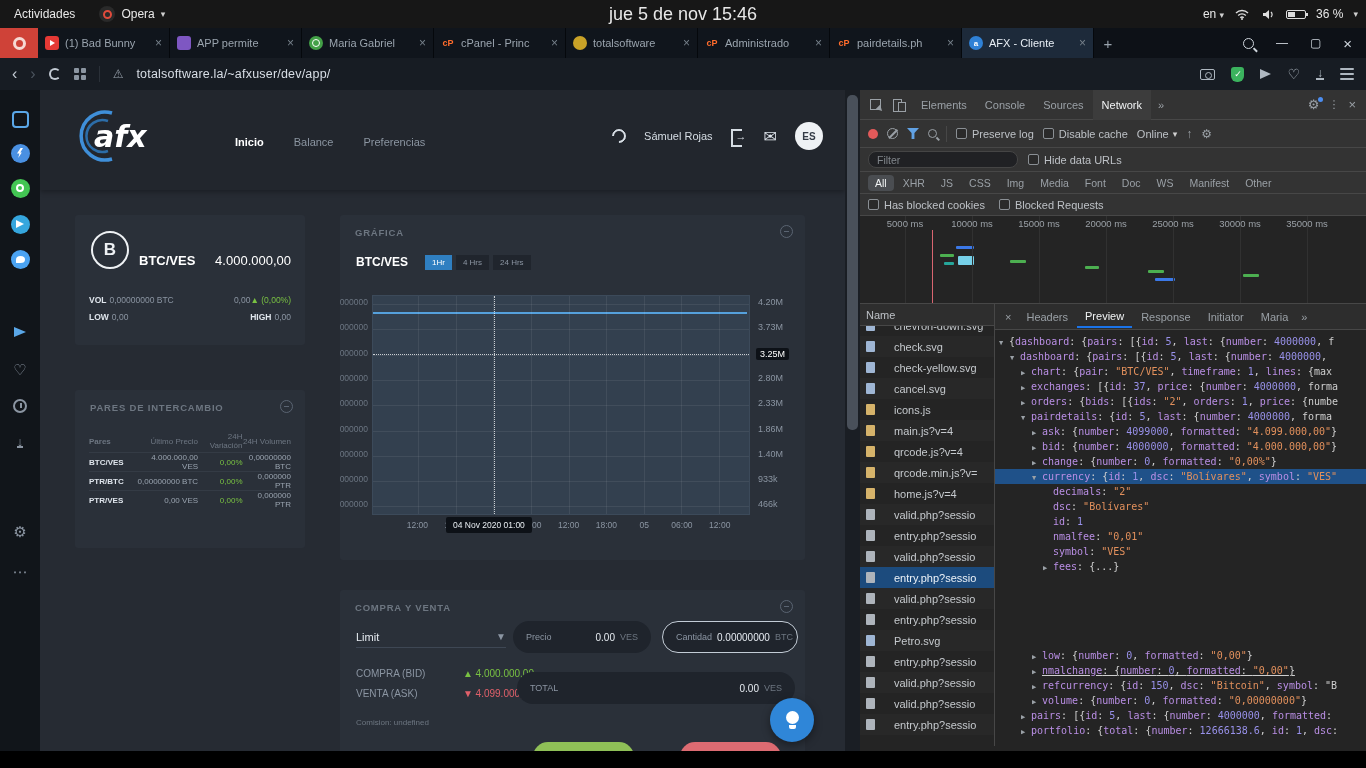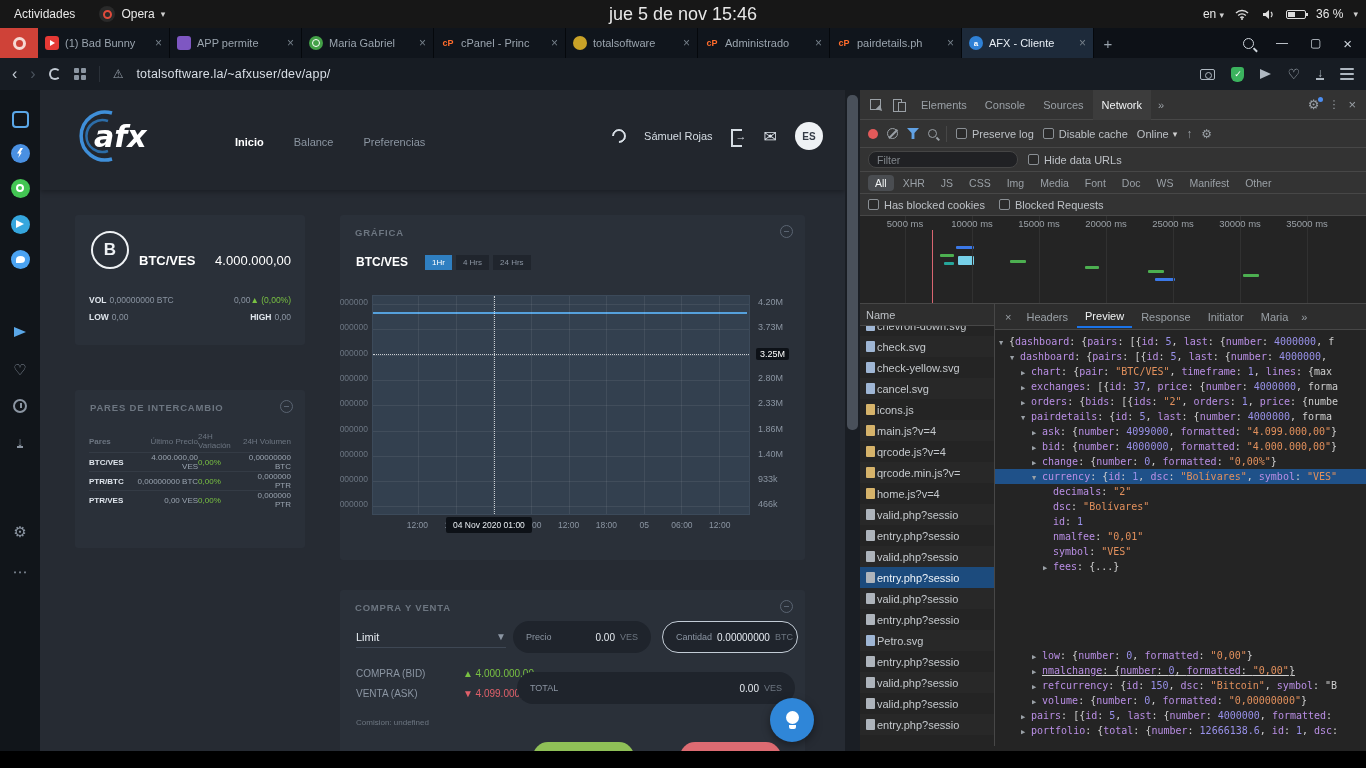--- a/index.html
+++ b/index.html
@@ -113,21 +113,21 @@
 
 
 #pairs-card{left:35px;top:300px;width:230px;height:158px}
 .ptable{position:absolute;left:14px;right:14px;top:40px;font-size:8px}
 .prow{display:flex;align-items:center;height:19px}
 .prow.hd{color:#6d7682;height:22px}
 .prow:not(.hd){border-top:1px solid #343b45;color:#9aa4b0}
 .pc1{width:22%;font-weight:bold;color:#dfe5ec}
 .prow.hd .pc1{color:#6d7682}
 .pc2{width:32%;text-align:right}
-.pc3{width:22%;}
+.pc3{width:22%;text-align:right}
 .prow:not(.hd) .pc3{color:#79c142}
 .pc4{width:24%;text-align:right}
 
 
 #chart-card{left:300px;top:125px;width:465px;height:345px}
 .ch-pair{position:absolute;left:16px;top:40px;font-size:12px;font-weight:bold;color:#fff}
 .tf-group{position:absolute;left:85px;top:40px;display:flex;gap:4px}
 .tf{font-size:8px;padding:3px 7px;border-radius:0;background:#20252d;color:#8b95a2}
 .tf.active{background:#2f7fc1;color:#fff}
 .plot{position:absolute;left:32px;top:80px;width:378px;height:220px;background:#33404f;border:1px solid #3c4a5a}
@@ -205,21 +205,21 @@
 .dt-blocked{height:22px;gap:14px;padding:0 8px;background:#333}
 .timeline{position:relative;height:88px;border-bottom:1px solid #474747;background:#242424;overflow:hidden}
 .tl-lab{position:absolute;top:2px;transform:translateX(-50%);font-size:9.5px;color:#9aa0a6}
 .tl-line{position:absolute;top:0;bottom:0;width:1px;background:#313131}
 .wfm{position:absolute;height:3px;border-radius:1px}
 .wf-red{position:absolute;top:14px;bottom:0;width:1px;background:#d96570}
 .dt-split{position:relative;display:flex;height:442px}
 .req-col{width:135px;border-right:1px solid #474747;overflow:hidden;display:flex;flex-direction:column}
 .req-head{height:22px;background:#2e2e2e;border-bottom:1px solid #474747;display:flex;align-items:center;padding:0 6px;color:#bdc1c6;flex:0 0 22px}
 .req-list{overflow:hidden}
-.net-row{height:21px;display:flex;align-items:center;gap:2px;padding:0 6px;color:#c5c9cd;white-space:nowrap;overflow:hidden}
+.net-row{height:21px;display:flex;align-items:center;gap:19px;padding:0 6px;color:#c5c9cd;white-space:nowrap;overflow:hidden}
 .net-row:nth-child(even){background:#282828}
 .net-row.selected{background:#1c4b7d;color:#ecf2f8}
 .net-row.partial{margin-top:-11px}
 .fico{width:9px;height:11px;border-radius:1px;flex:0 0 9px}
 .f-img{background:#9fb6d4}.f-script{background:#d6b36a}.f-doc{background:#aeb4bb}
 .det-col{flex:1;display:flex;flex-direction:column;overflow:hidden;position:relative}
 .det-tabs{height:26px;background:#2d2d2d;border-bottom:1px solid #474747;display:flex;align-items:center;gap:1px;padding:0 4px;flex:0 0 26px}
 .det-x{padding:0 6px;color:#9aa0a6}
 .det-tab{padding:4px 8px;color:#9aa0a6}
 .det-tab.active{color:#f1f3f4;border-bottom:2px solid #1a73e8}

